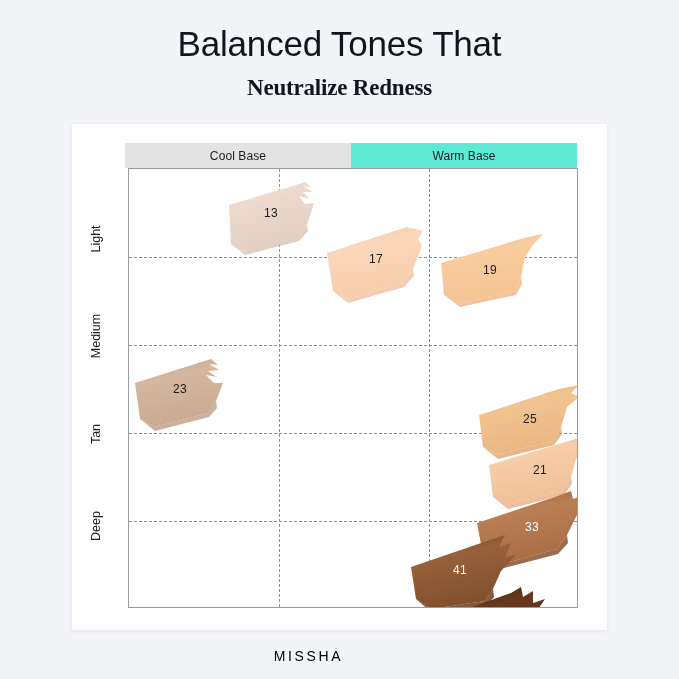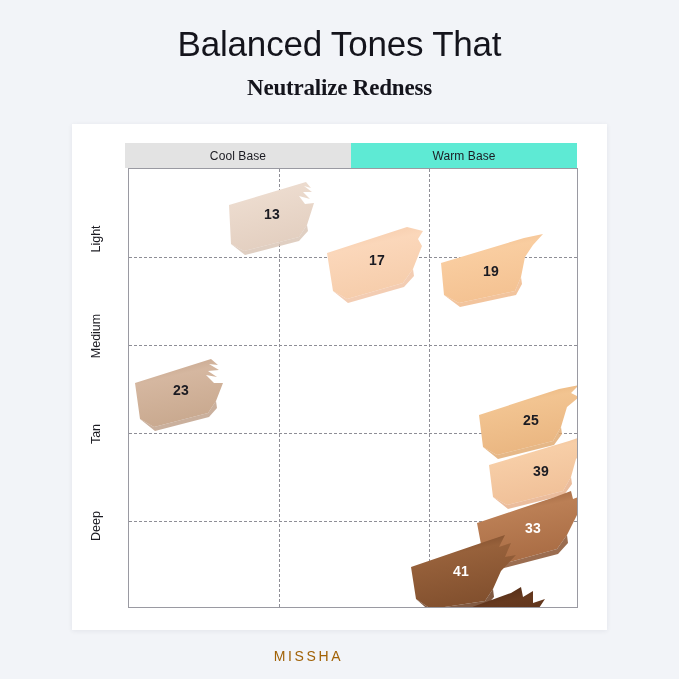--- a/index.html
+++ b/index.html
@@ -125,37 +125,37 @@
   .swatch {
     position: absolute;
     display: block;
   }
   .swatch svg {
     display: block;
     overflow: visible;
   }
   .swatch-num {
     position: absolute;
-    font-size: 14px;
-    font-weight: 700;
+    font-size: 12px;
+    font-weight: 400;
     letter-spacing: 0.3px;
     pointer-events: none;
     white-space: nowrap;
   }
 
   
   #brand {
     position: absolute;
     left: 0;
     top: 648px;
     width: 617px;
     text-align: center;
     font-size: 14px;
     letter-spacing: 2.6px;
-    color: #a16207;
+    color: #000000;
   }
 </style>
 </head>
 <body>
 
 <div id="title-block">
   <span id="title-line-1">Balanced Tones That</span>
   <span id="title-line-2">Neutralize Redness</span>
 </div>
 
@@ -271,21 +271,21 @@
           <defs>
             <linearGradient id="g27" x1="0" y1="0" x2="0.3" y2="1">
               <stop offset="0%" stop-color="#eab389"></stop>
               <stop offset="35%" stop-color="#f7cea7"></stop>
               <stop offset="100%" stop-color="#f0c098"></stop>
             </linearGradient>
           </defs>
           <path d="M12 34 L92 10 L110 4 L101 14 L110 18 L99 28 L94 46 L86 60 L30 74 L16 66 Z" fill="url(#g27)"></path>
           <path d="M16 66 L30 74 L86 60 L94 46 L95 53 L87 64 L31 78 Z" fill="#e6ad84" opacity="0.8"></path>
         </svg>
-        <span class="swatch-num" style="left:56px; top:32px; color:#1b1b22;">39</span>
+        <span class="swatch-num" style="left:56px; top:32px; color:#1b1b22;">21</span>
       </div>
 
       <div class="swatch" style="left:338px; top:318px;">
         <svg width="136" height="84" viewBox="0 0 136 84">
           <defs>
             <linearGradient id="g33" x1="0" y1="0" x2="0.3" y2="1">
               <stop offset="0%" stop-color="#8e5633"></stop>
               <stop offset="35%" stop-color="#bb7f55"></stop>
               <stop offset="100%" stop-color="#a96c44"></stop>
             </linearGradient>

